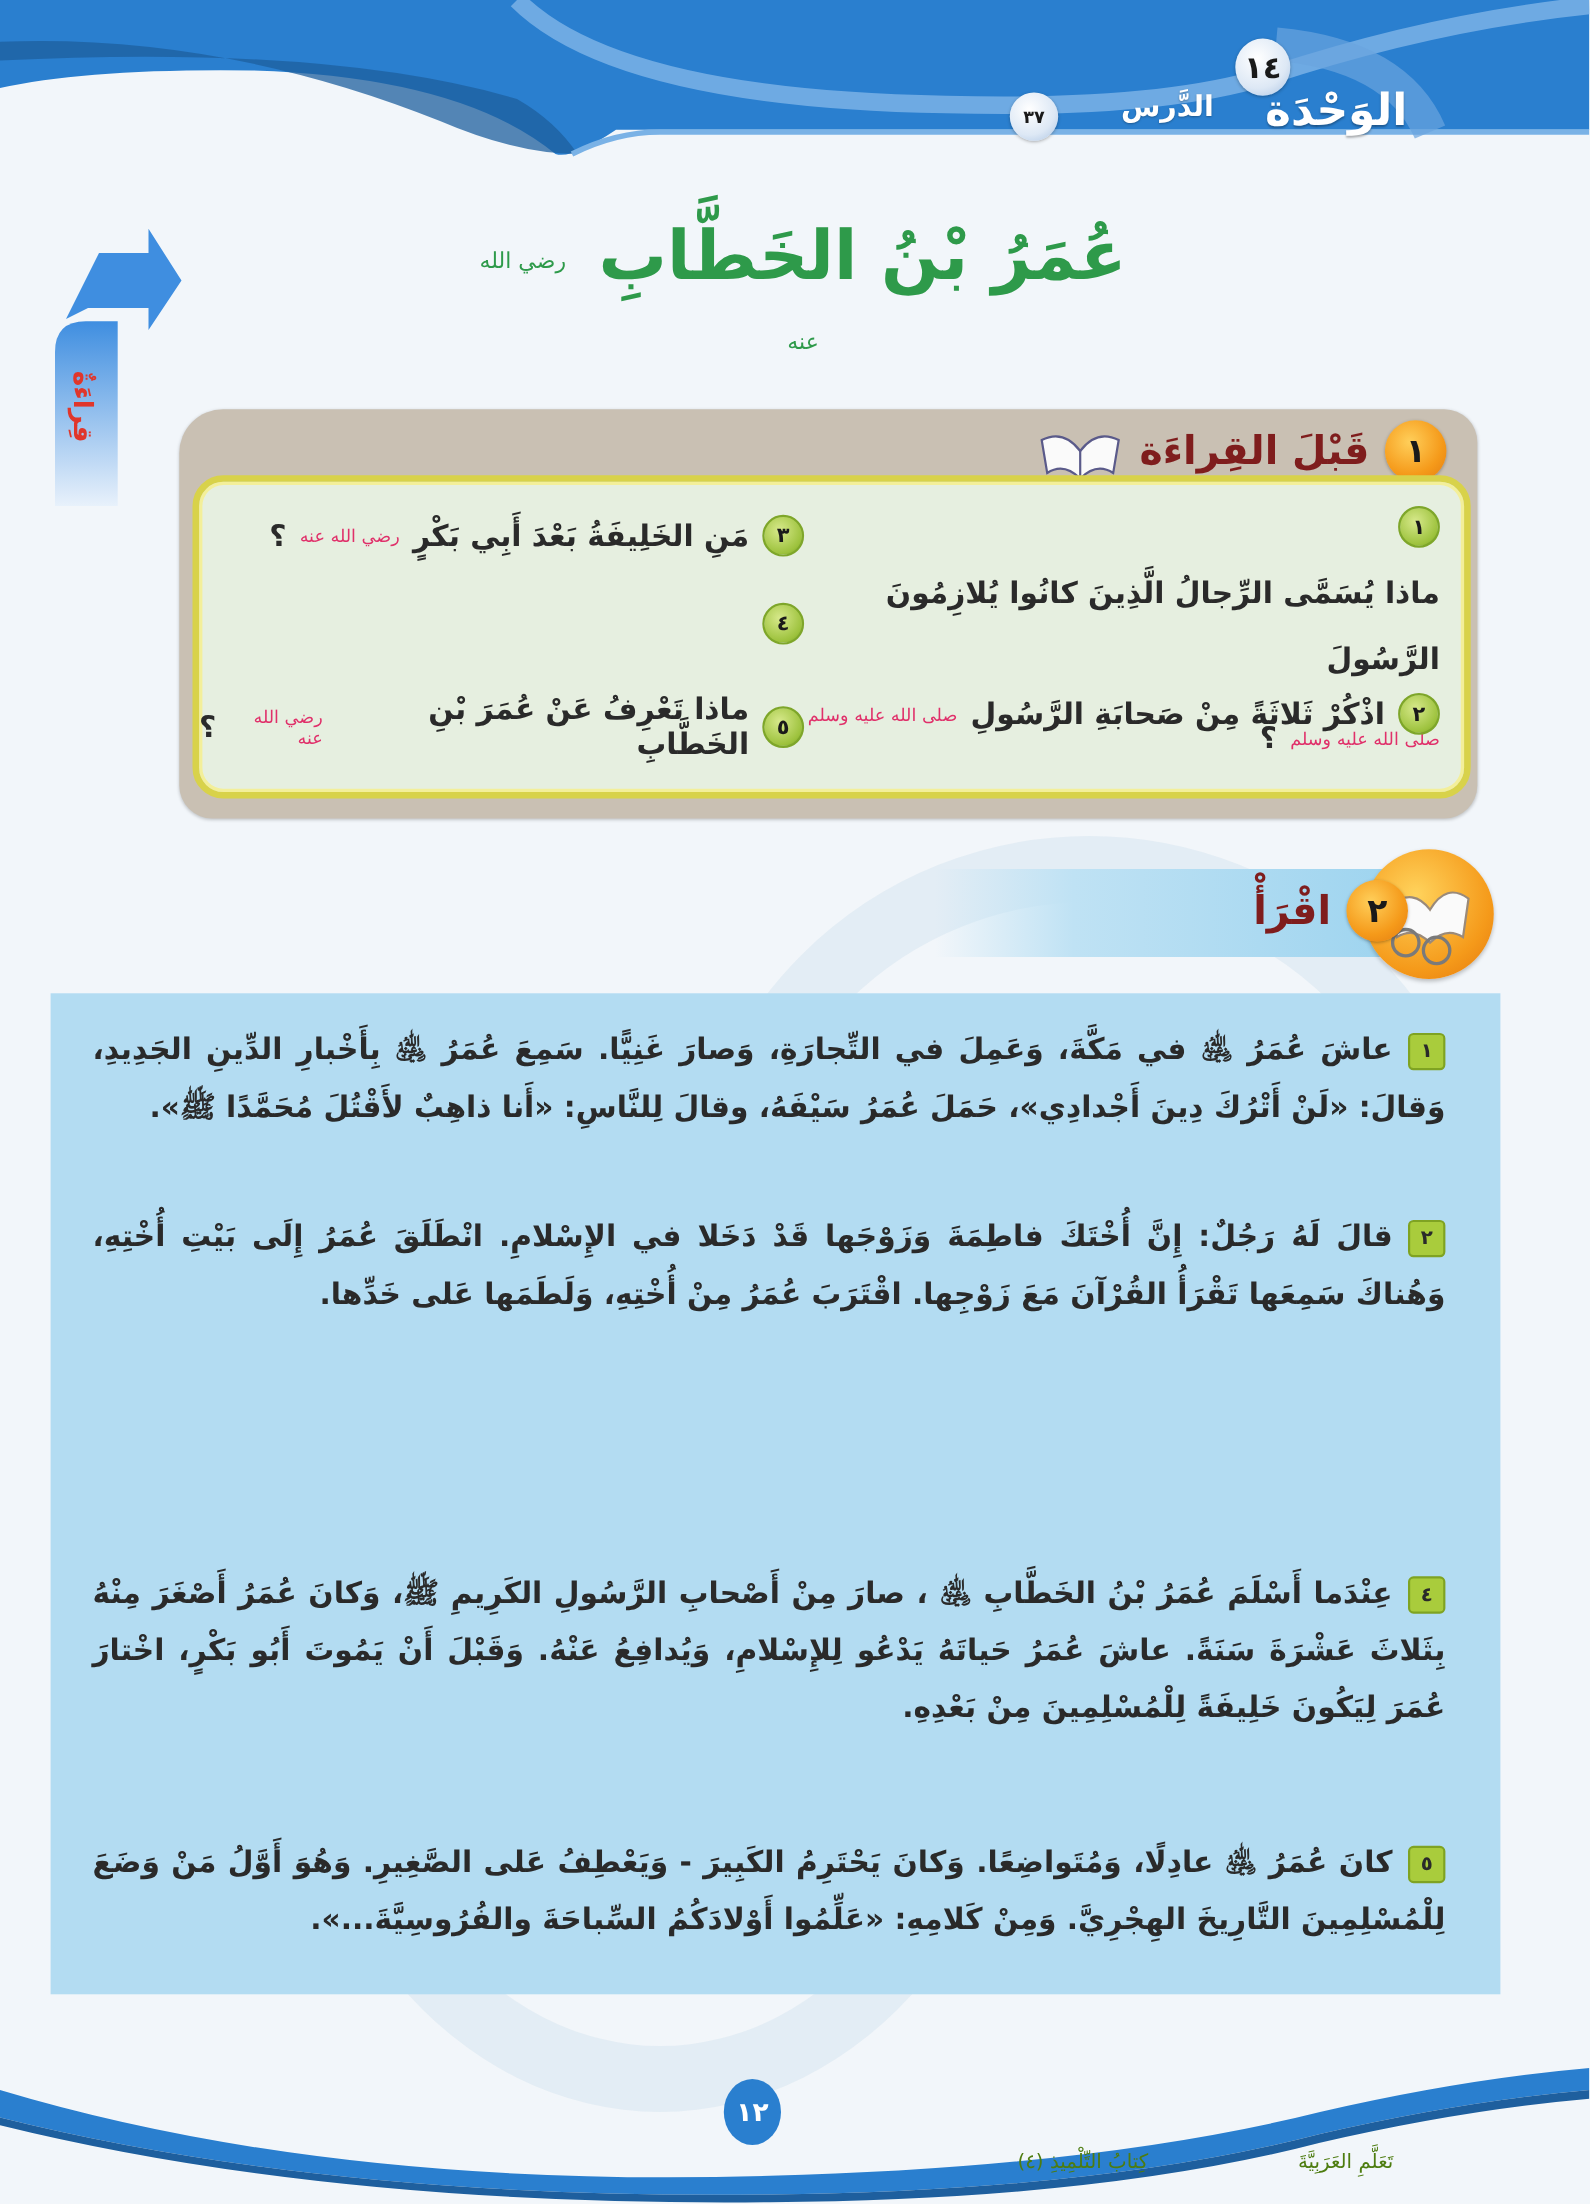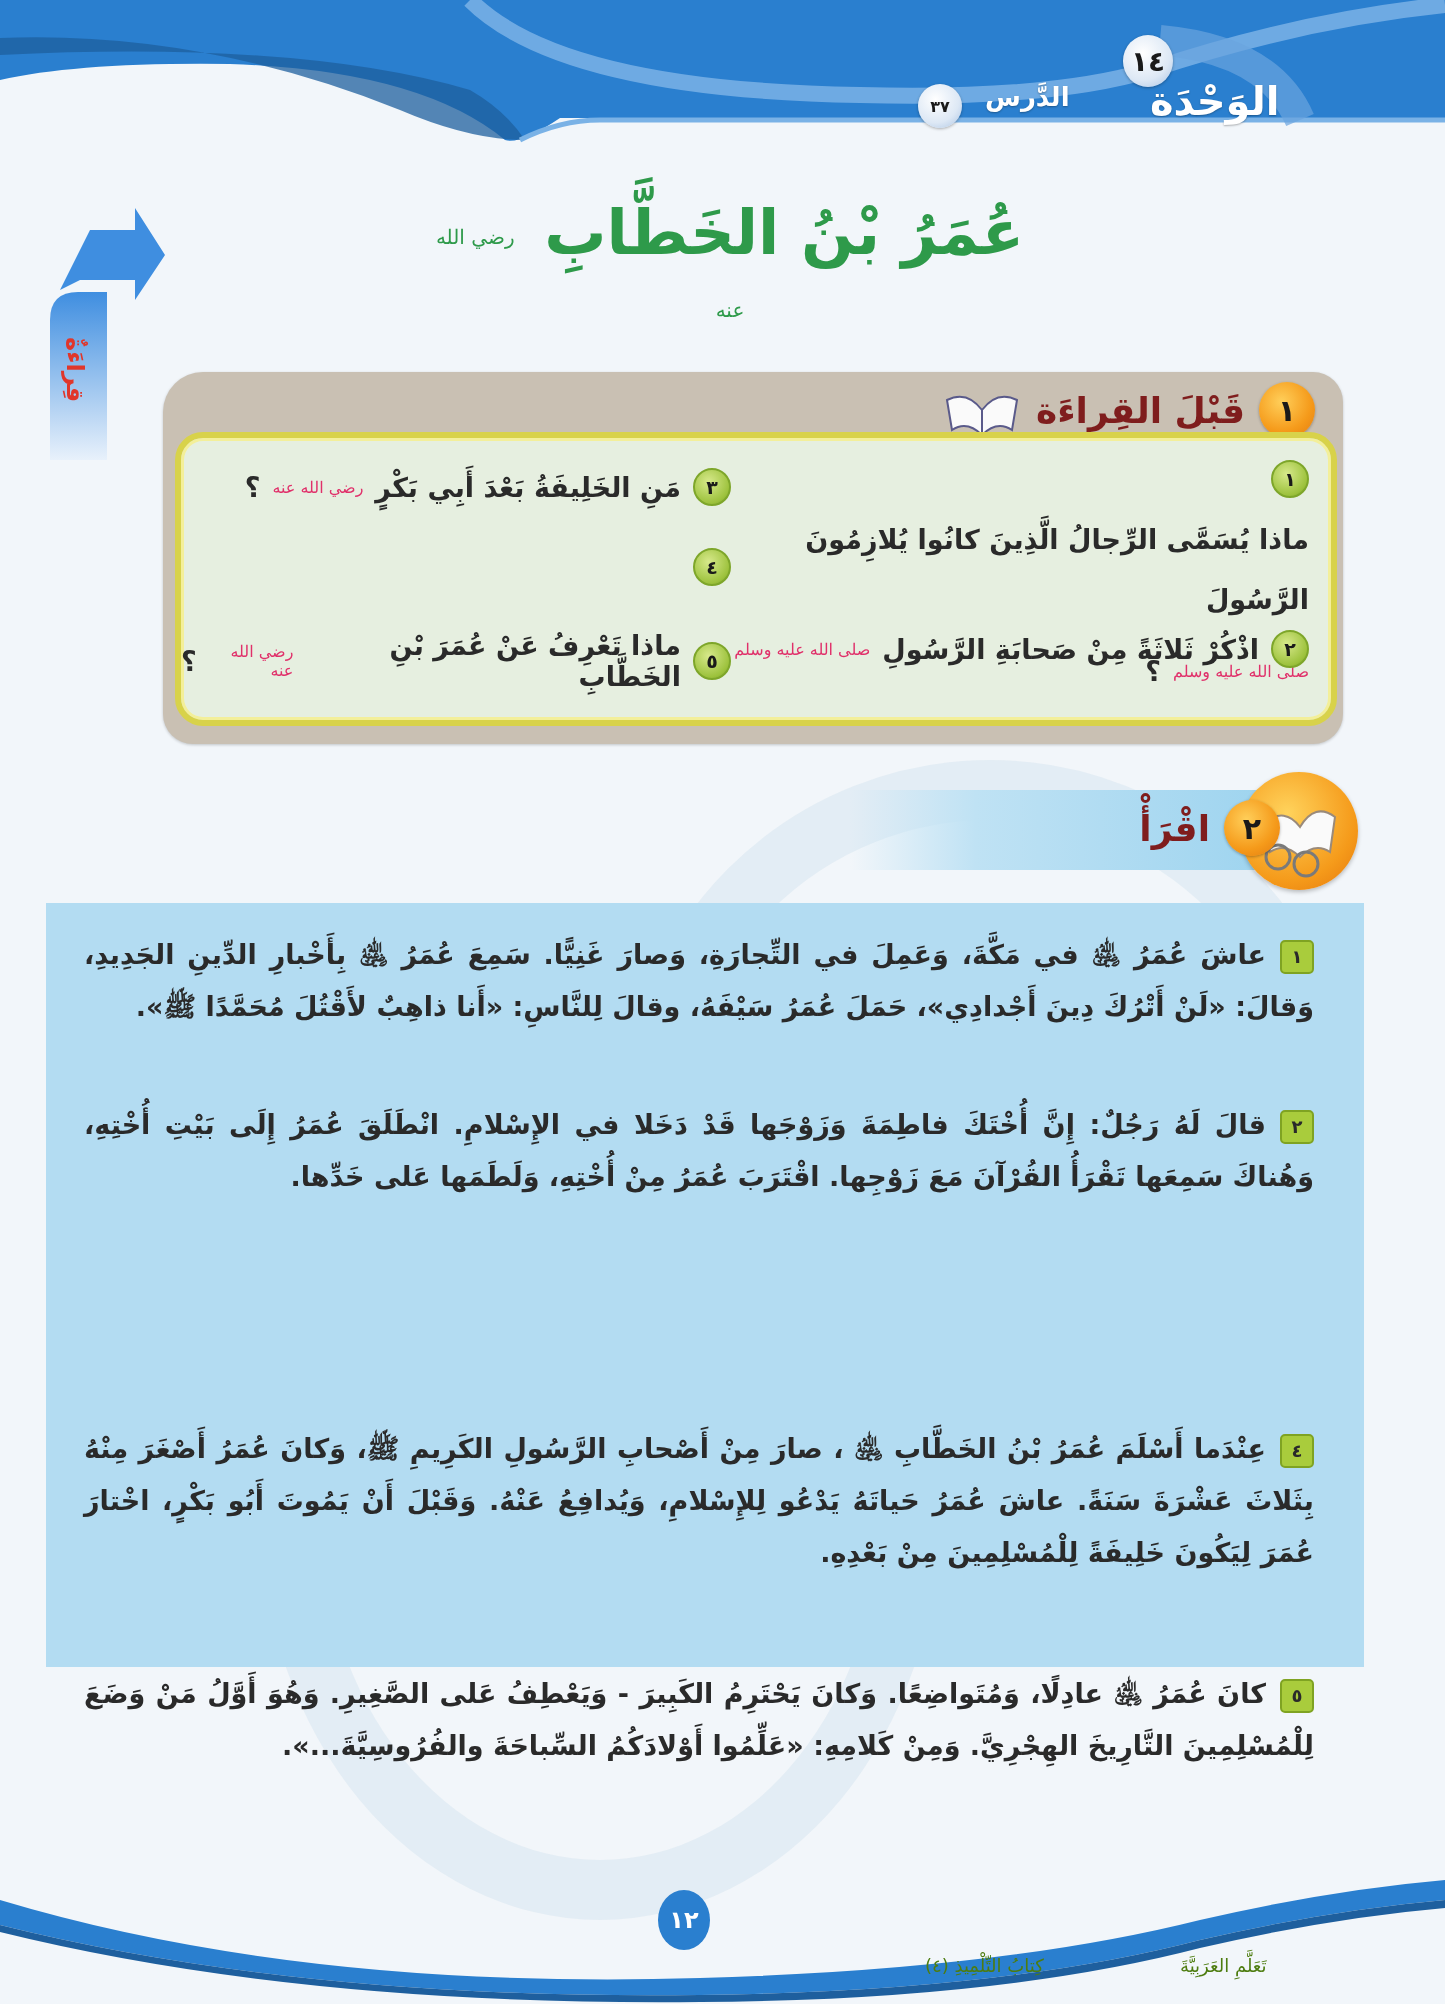--- a/index.html
+++ b/index.html
@@ -17,21 +17,21 @@
   
   .header {
     position: absolute; left: 0; top: 0; width: 1445px; height: 150px;
   }
   .header svg { position: absolute; left: 0; top: 0; }
   .unit-label, .lesson-label {
     position: absolute; color: #ffffff; font-weight: bold; font-size: 40px;
     text-shadow: 0 1px 2px rgba(0,0,0,0.3);
   }
   .unit-label { left: 1150px; top: 78px; }
-  .lesson-label { left: 985px; top: 82px; font-size: 26px; }
+  .lesson-label { left: 1019px; top: 82px; font-size: 26px; }
   .badge-circle {
     position: absolute; border-radius: 50%;
     background: radial-gradient(circle at 40% 35%, #ffffff 0%, #dde8f5 60%, #a8c2e2 100%);
     color: #1a1a1a; font-weight: bold; display: flex; align-items: center; justify-content: center;
     box-shadow: 0 1px 3px rgba(0,0,0,0.3);
   }
   .unit-num { left: 1123px; top: 35px; width: 50px; height: 52px; font-size: 28px; }
   .lesson-num { left: 918px; top: 84px; width: 44px; height: 44px; font-size: 16px; }
 
   
@@ -87,21 +87,21 @@
   .read-head-band {
     position: absolute; left: 850px; top: 790px; width: 420px; height: 80px;
     background: linear-gradient(to left, #9ed4ef 0%, #bfe2f4 70%, rgba(191,226,244,0) 100%);
   }
   .big-orange {
     position: absolute; left: 1240px; top: 772px; width: 118px; height: 118px; border-radius: 50%;
     background: radial-gradient(circle at 40% 35%, #ffd35c 0%, #f59a1a 65%, #e3760c 100%);
     box-shadow: 0 2px 4px rgba(0,0,0,0.25);
   }
   .read-box {
-    position: absolute; left: 46px; top: 903px; width: 1318px; height: 764px;
+    position: absolute; left: 46px; top: 903px; width: 1318px; height: 910px;
     background: #b3dcf2;
   }
   .para {
     position: absolute; right: 50px; width: 1230px;
     font-size: 27px; font-weight: bold; color: #2a2a2a; line-height: 52px;
     text-align: justify;
   }
   .p-num {
     display: inline-flex; width: 30px; height: 30px; align-items: center; justify-content: center;
     background: #a9cc3c; border: 2px solid #7fa322; border-radius: 5px; font-size: 18px;

